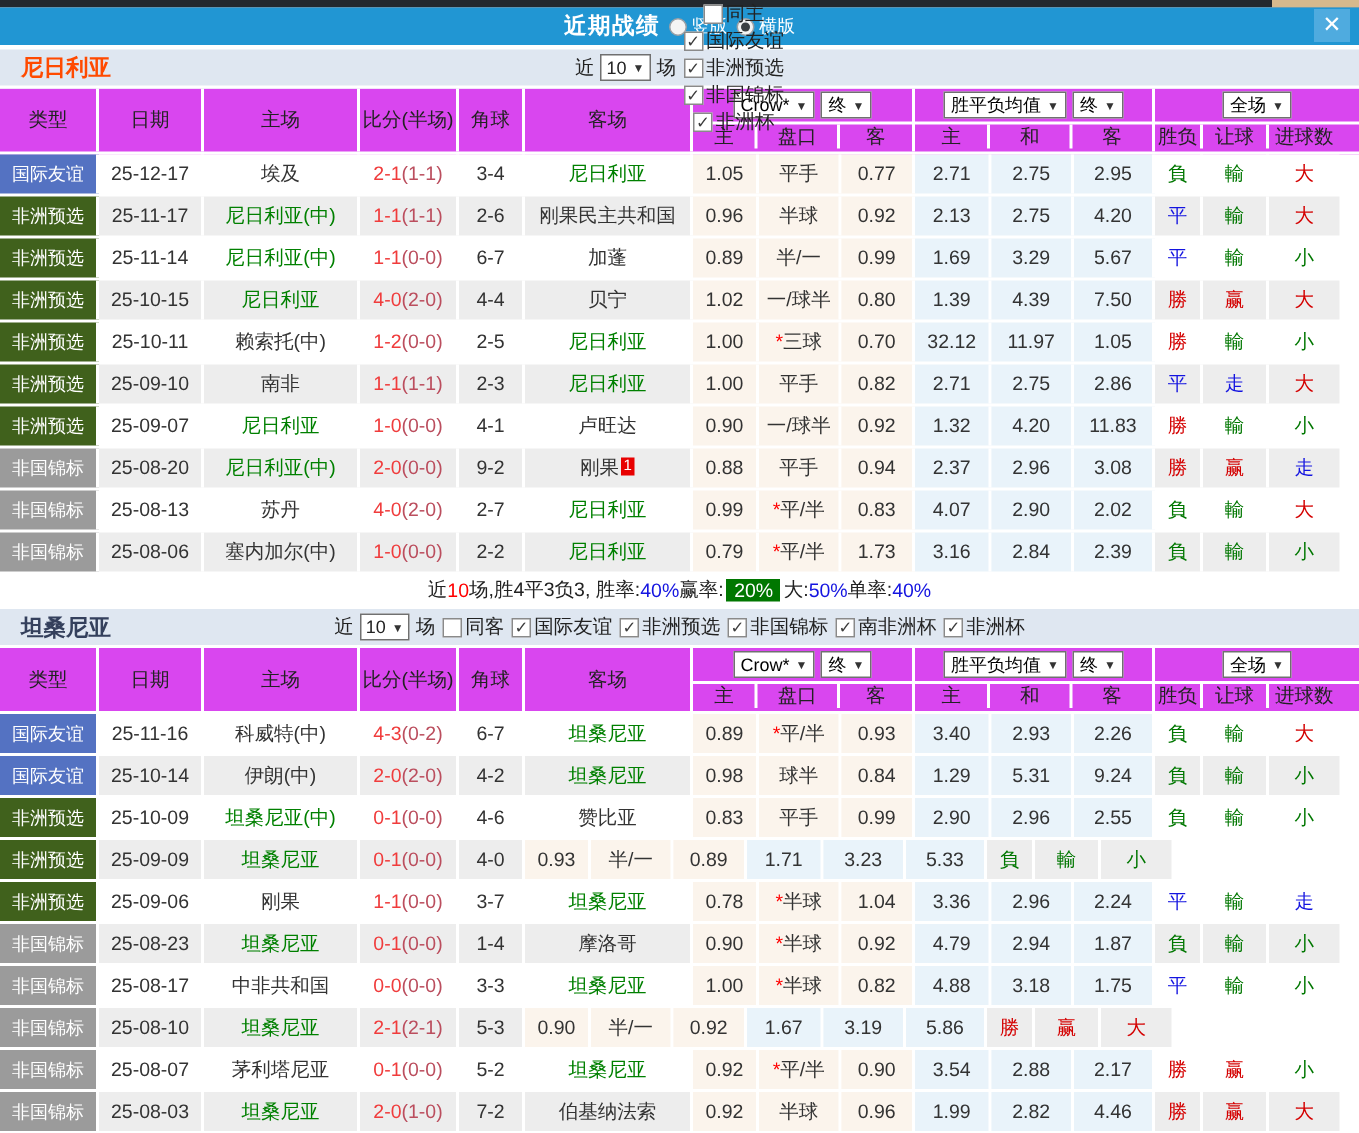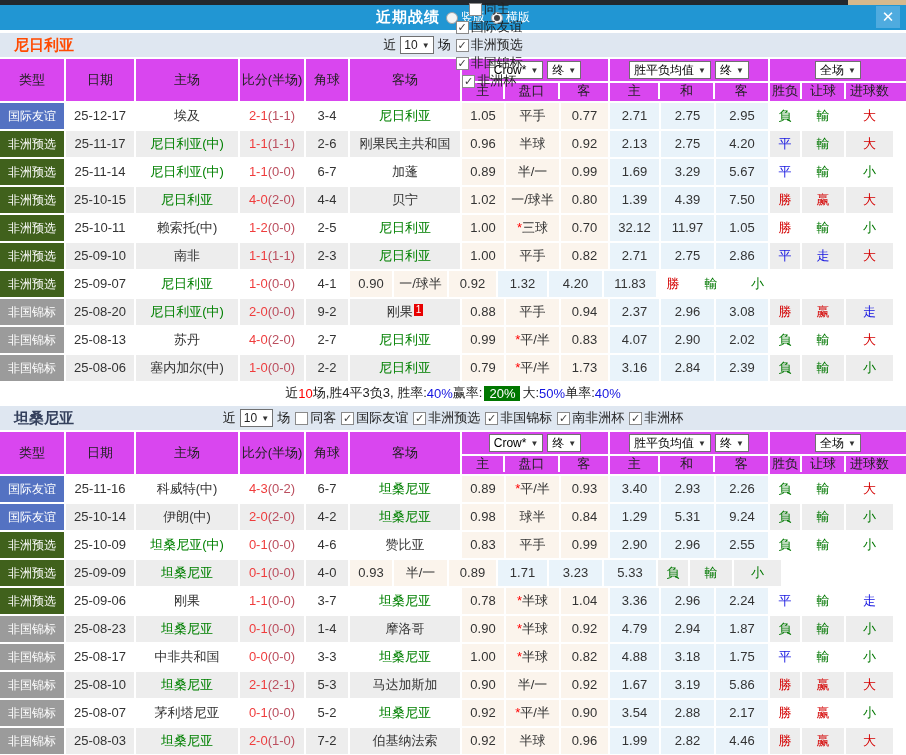--- a/index.html
+++ b/index.html
@@ -273,20 +273,21 @@
             <div class="td w45 plain" style="color: rgb(20, 20, 224);">平</div>
             <div class="td w44 plain" style="color: rgb(20, 20, 224);">走</div>
             <div class="td w47 plain" style="color: rgb(212, 0, 0);">大</div>
           </div>
           <div class="trow">
             <div class="td c0 badge" style="background: rgb(64, 97, 28);">非洲预选</div>
             <div class="td c1 plain">25-09-07</div>
             <div class="td c2 plain"><span class="teamlink">尼日利亚</span></div>
             <div class="td c3 plain"><span class="ft">1-0</span><span class="ht">(0-0)</span></div>
             <div class="td c4 plain">4-1</div>
+            <div class="td c5 plain"><span>卢旺达</span></div>
             <div class="td c4 cream">0.90</div>
             <div class="td w55 cream"><span>一/球半</span></div>
             <div class="td w49 cream">0.92</div>
             <div class="td w51 mean">1.32</div>
             <div class="td w55 mean">4.20</div>
             <div class="td w54 mean">11.83</div>
             <div class="td w45 plain" style="color: rgb(212, 0, 0);">勝</div>
             <div class="td w44 plain" style="color: rgb(0, 119, 0);">輸</div>
             <div class="td w47 plain" style="color: rgb(0, 119, 0);">小</div>
           </div>
@@ -567,21 +568,20 @@
             <div class="td w45 plain" style="color: rgb(20, 20, 224);">平</div>
             <div class="td w44 plain" style="color: rgb(0, 119, 0);">輸</div>
             <div class="td w47 plain" style="color: rgb(0, 119, 0);">小</div>
           </div>
           <div class="trow even">
             <div class="td c0 badge" style="background: rgb(155, 155, 155);">非国锦标</div>
             <div class="td c1 plain">25-08-10</div>
             <div class="td c2 plain"><span class="teamlink">坦桑尼亚</span></div>
             <div class="td c3 plain"><span class="ft">2-1</span><span class="ht">(2-1)</span></div>
             <div class="td c4 plain">5-3</div>
-            <div class="td c5 plain"><span>马达加斯加</span></div>
             <div class="td c4 cream">0.90</div>
             <div class="td w55 cream"><span>半/一</span></div>
             <div class="td w49 cream">0.92</div>
             <div class="td w51 mean">1.67</div>
             <div class="td w55 mean">3.19</div>
             <div class="td w54 mean">5.86</div>
             <div class="td w45 plain" style="color: rgb(212, 0, 0);">勝</div>
             <div class="td w44 plain" style="color: rgb(212, 0, 0);">赢</div>
             <div class="td w47 plain" style="color: rgb(212, 0, 0);">大</div>
           </div>

